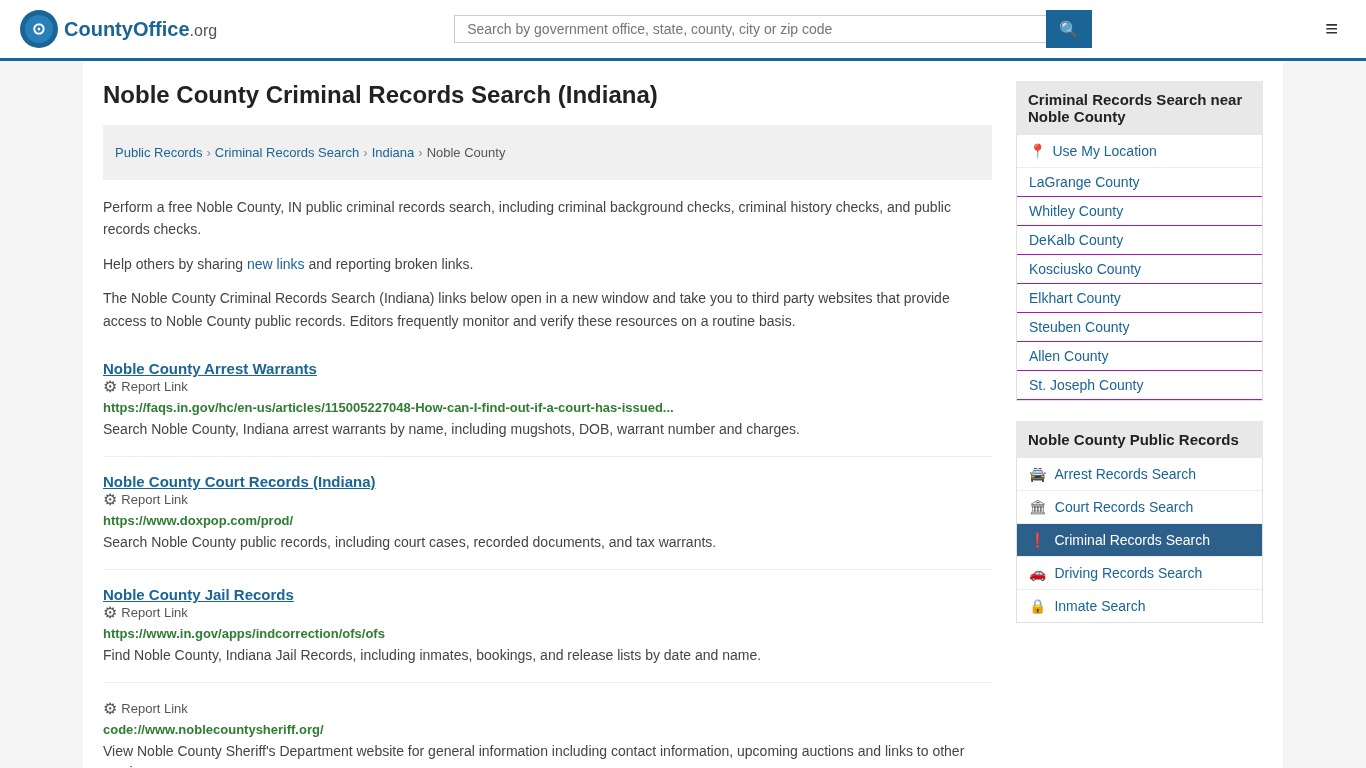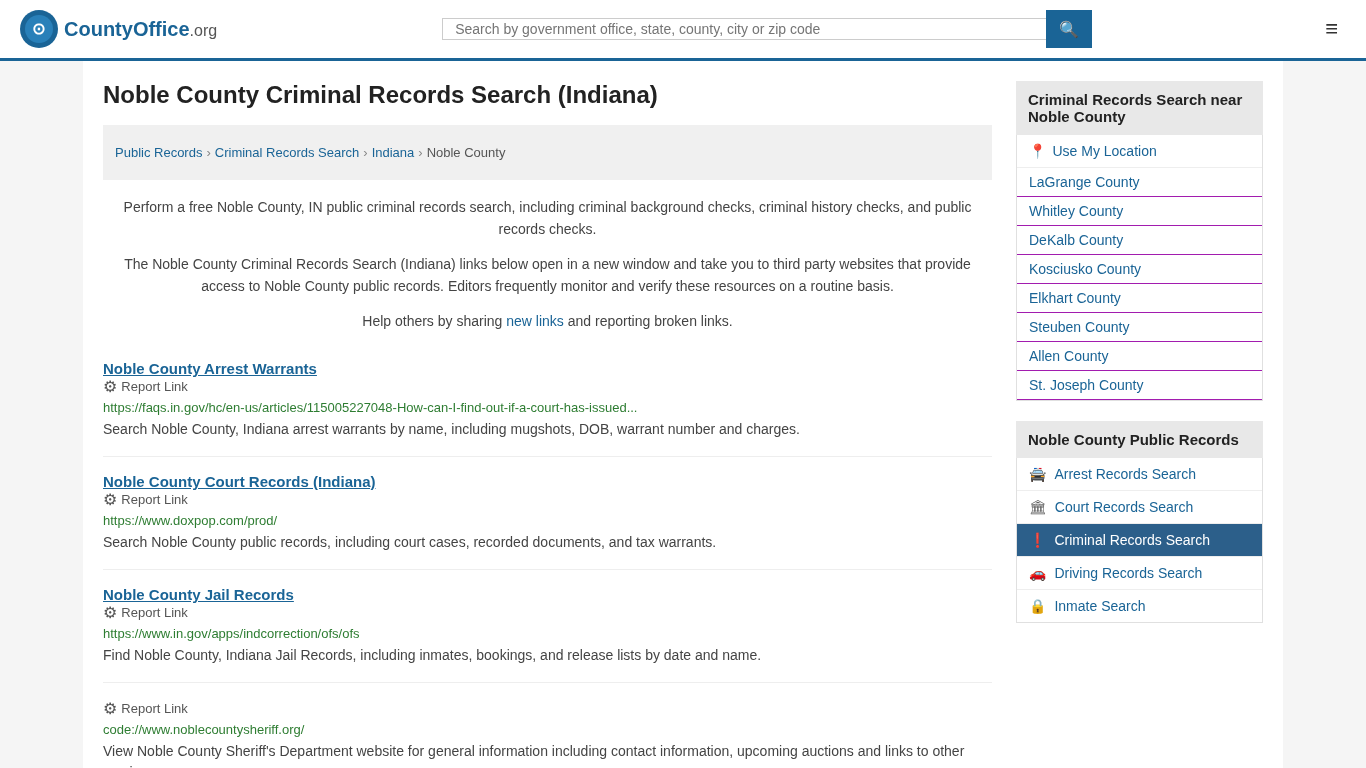--- a/index.html
+++ b/index.html
@@ -30,21 +30,22 @@
       max-width: 650px;
       margin: 0 20px;
     }
     .search-input {
       flex: 1;
       padding: 8px 12px;
       border: 1px solid #ccc;
       border-right: none;
       font-size: 14px;
       outline: none;
-      height: 22px;
+      height: 28px;
+      margin-left: 12px;
     }
     .search-btn {
       background: #1a6496;
       border: 1px solid #1a6496;
       color: white;
       padding: 0 12px;
       height: 38px;
       cursor: pointer;
       font-size: 16px;
       display: flex;
@@ -100,21 +101,20 @@
     .breadcrumb .sep {
       color: #888;
     }
 
     
     .description {
       font-size: 14px;
       color: #444;
       line-height: 1.6;
       margin-bottom: 12px;
-      text-align: center;
     }
     .description a {
       color: #1a6496;
       text-decoration: none;
     }
 
     
     .record-item {
       border-bottom: 1px solid #eee;
       padding: 16px 0;
@@ -139,20 +139,21 @@
       gap: 4px;
       font-size: 13px;
       color: #555;
       white-space: nowrap;
       cursor: pointer;
     }
     .record-url {
       color: #2e7d32;
       font-size: 13px;
       margin-bottom: 4px;
+      font-weight: bold;
     }
     .record-desc {
       font-size: 14px;
       color: #444;
       line-height: 1.5;
     }
 
     
     .sidebar {
       width: 247px;
@@ -263,24 +264,24 @@
       <a href="#">Public Records</a>
       <span class="sep">›</span>
       <a href="#">Criminal Records Search</a>
       <span class="sep">›</span>
       <a href="#">Indiana</a>
       <span class="sep">›</span>
       <span>Noble County</span>
     </div>
 
     <p class="description">Perform a free Noble County, IN public criminal records search, including criminal background checks, criminal history checks, and public records checks.</p>
-    <p class="description">The Noble County Criminal Records Search (Indiana) links below open in a new window and take you to third party websites that provide access to Noble County public records. Editors frequently monitor and verify these resources on a routine basis.</p>
     <p class="description">
       <span>Help others by sharing </span><a href="#">new links</a><span> and reporting broken links.</span>
     </p>
+    <p class="description">The Noble County Criminal Records Search (Indiana) links below open in a new window and take you to third party websites that provide access to Noble County public records. Editors frequently monitor and verify these resources on a routine basis.</p>
 
     <div>
 
       <div class="record-item">
         <div class="record-header">
           <a href="#" class="record-title">Noble County Arrest Warrants</a>
           <span class="report-link">
             <span class="report-icon">⚙</span>
             <span>Report Link</span>
           </span>

